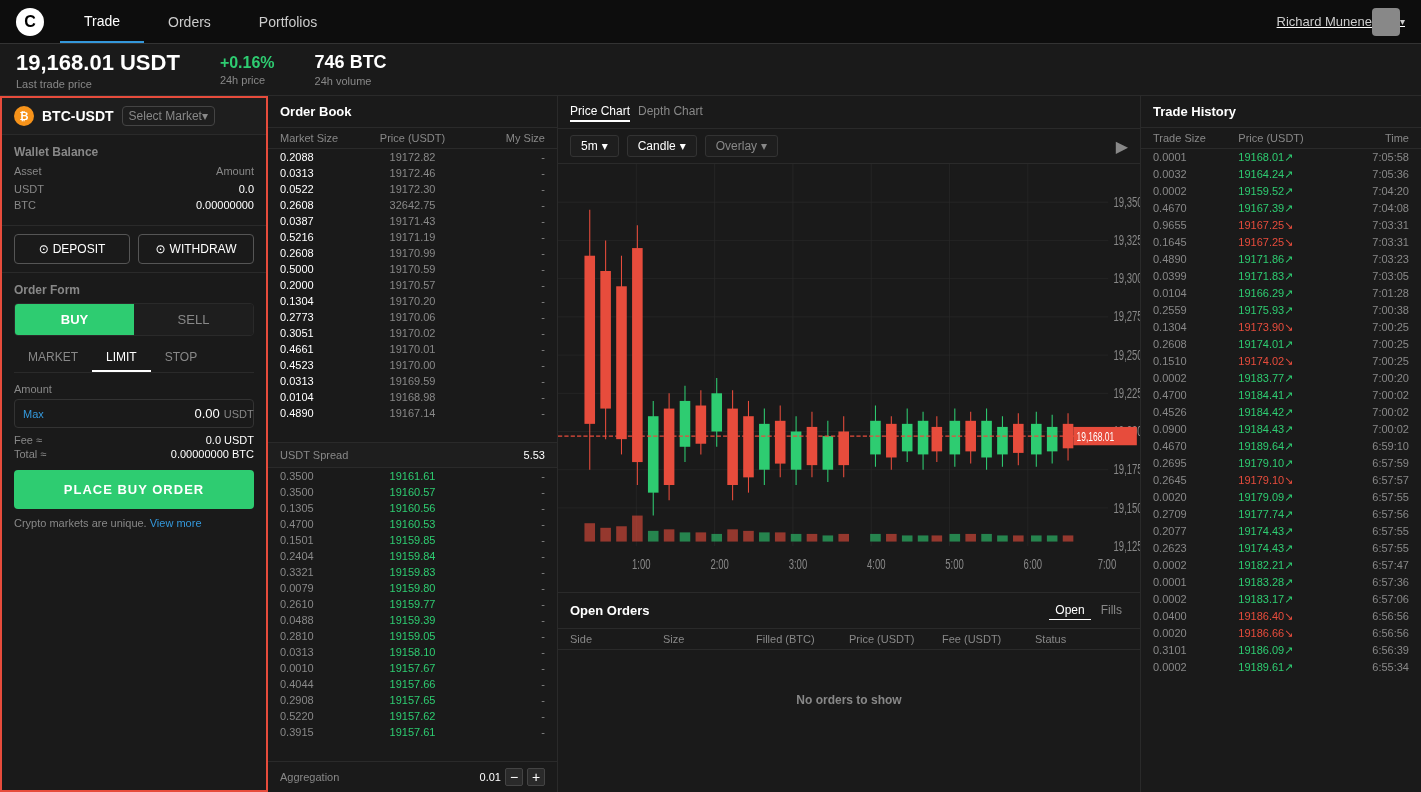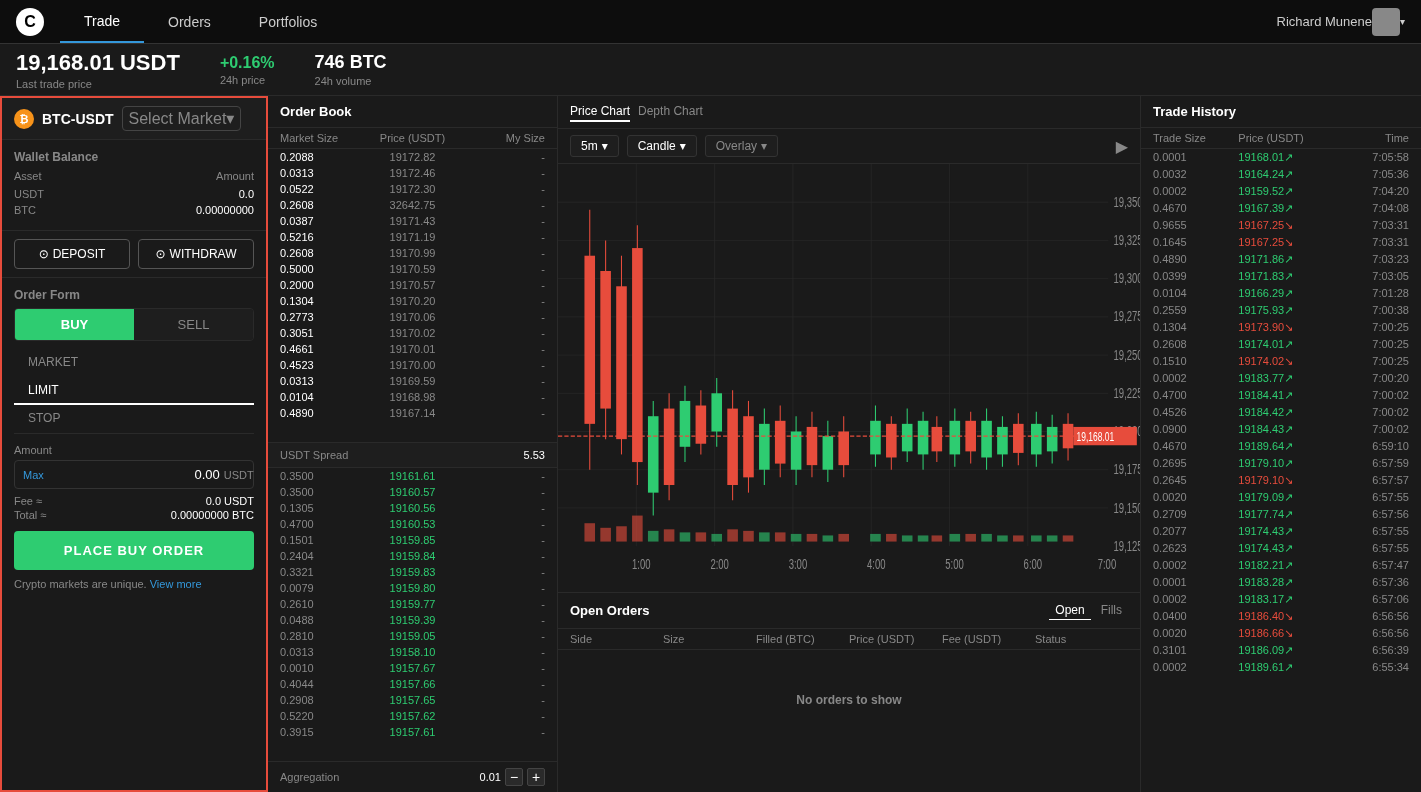--- a/index.html
+++ b/index.html
@@ -6,58 +6,58 @@
     body { background: #1a1a1a; color: #fff; font-family: -apple-system, BlinkMacSystemFont, 'Segoe UI', sans-serif; font-size: 12px; width: 1421px; height: 792px; overflow: hidden; }
 
     
     .header { display: flex; align-items: center; background: #0d0d0d; height: 44px; border-bottom: 1px solid #333; }
     .header-logo { width: 60px; display: flex; align-items: center; justify-content: center; }
     .logo-circle { width: 28px; height: 28px; border-radius: 50%; background: #fff; display: flex; align-items: center; justify-content: center; color: #000; font-weight: 900; font-size: 16px; }
     .header-nav { flex: 1; display: flex; align-items: center; height: 100%; }
     .header-nav-item { padding: 0 24px; height: 100%; display: flex; align-items: center; color: #ccc; cursor: pointer; font-size: 14px; }
     .header-nav-item.active { color: #fff; border-bottom: 2px solid #3498db; }
     .header-right { display: flex; align-items: center; gap: 20px; padding-right: 16px; }
-    .user-info { display: flex; align-items: center; gap: 0; cursor: pointer; }
+    .user-info { display: flex; align-items: center; gap: 0; cursor: pointer; text-decoration: underline; }
     .user-avatar { width: 28px; height: 28px; border-radius: 4px; background: #555; overflow: hidden; }
     .chevron-down { color: #ccc; font-size: 10px; }
 
     
     .ticker-bar { display: flex; align-items: center; background: #1a1a1a; padding: 8px 16px; border-bottom: 1px solid #2a2a2a; height: 52px; gap: 40px; }
     .ticker-price { font-size: 22px; font-weight: bold; color: #fff; }
     .ticker-label { font-size: 11px; color: #888; margin-top: 2px; }
     .ticker-change { font-size: 16px; color: #2ecc71; font-weight: bold; }
     .ticker-volume { font-size: 18px; font-weight: bold; color: #fff; }
 
     
     .main { display: flex; height: calc(792px - 44px - 52px); }
 
     
     .left-panel { width: 268px; background: #1a1a1a; border-right: 1px solid #2a2a2a; display: flex; flex-direction: column; overflow: hidden; }
     .market-header { display: flex; align-items: center; padding: 8px 12px; background: #1e1e1e; border-bottom: 1px solid #2a2a2a; gap: 8px; }
     .btc-icon { width: 20px; height: 20px; border-radius: 50%; background: #f7931a; display: flex; align-items: center; justify-content: center; font-size: 11px; font-weight: bold; color: #fff; }
     .market-pair { font-size: 14px; font-weight: bold; color: #fff; }
-    .select-market { display: flex; align-items: center; gap: 0; color: #888; font-size: 16px; cursor: pointer; border: 1px solid #444; border-radius: 4px; padding: 2px 6px; }
+    .select-market { display: flex; align-items: center; gap: 0; color: #888; font-size: 12px; cursor: pointer; border: 1px solid #444; border-radius: 4px; padding: 2px 6px; }
 
     .wallet-section { padding: 10px 12px; border-bottom: 1px solid #2a2a2a; }
     .section-title { font-size: 12px; color: #888; margin-bottom: 6px; font-weight: 600; }
     .wallet-row { display: flex; justify-content: space-between; margin-bottom: 4px; }
     .wallet-asset { color: #888; font-size: 11px; }
     .wallet-amount { color: #fff; font-size: 11px; }
     .wallet-header-row { display: flex; justify-content: space-between; margin-bottom: 6px; }
     .wallet-col-label { color: #888; font-size: 11px; }
 
     .wallet-buttons { display: flex; gap: 8px; padding: 8px 12px; border-bottom: 1px solid #2a2a2a; }
     .btn-deposit { flex: 1; background: transparent; border: 1px solid #555; color: #fff; border-radius: 4px; padding: 7px 0; font-size: 12px; cursor: pointer; display: flex; align-items: center; justify-content: center; gap: 4px; }
     .btn-withdraw { flex: 1; background: transparent; border: 1px solid #555; color: #fff; border-radius: 4px; padding: 7px 0; font-size: 12px; cursor: pointer; display: flex; align-items: center; justify-content: center; gap: 4px; }
 
     .order-form-section { padding: 10px 12px; flex: 1; overflow: hidden; }
     .buy-sell-tabs { display: flex; margin-bottom: 8px; border-radius: 4px; overflow: hidden; border: 1px solid #2a2a2a; }
     .tab-buy { flex: 1; background: #2ecc71; color: #fff; border: none; padding: 8px 0; font-size: 13px; font-weight: bold; cursor: pointer; }
     .tab-sell { flex: 1; background: #1e1e1e; color: #888; border: none; padding: 8px 0; font-size: 13px; cursor: pointer; }
-    .order-type-tabs { display: flex; margin-bottom: 10px; border-bottom: 1px solid #2a2a2a; flex-direction: column; }
+    .order-type-tabs { display: flex; margin-bottom: 10px; border-bottom: 1px solid #2a2a2a; }
     .order-type-tab { padding: 6px 14px; font-size: 12px; color: #888; cursor: pointer; border-bottom: 2px solid transparent; }
     .order-type-tab.active { color: #fff; border-bottom: 2px solid #fff; }
     .amount-label { font-size: 11px; color: #888; margin-bottom: 4px; }
     .amount-input-row { display: flex; align-items: center; border: 1px solid #333; border-radius: 4px; padding: 6px 8px; margin-bottom: 6px; }
     .amount-max { color: #3498db; font-size: 11px; cursor: pointer; }
     .amount-value { flex: 1; text-align: right; color: #fff; font-size: 13px; background: transparent; border: none; outline: none; }
     .amount-currency { color: #888; font-size: 11px; margin-left: 4px; }
     .fee-row { display: flex; justify-content: space-between; margin-bottom: 2px; }
     .fee-label { color: #888; font-size: 11px; }
     .fee-value { color: #fff; font-size: 11px; }

